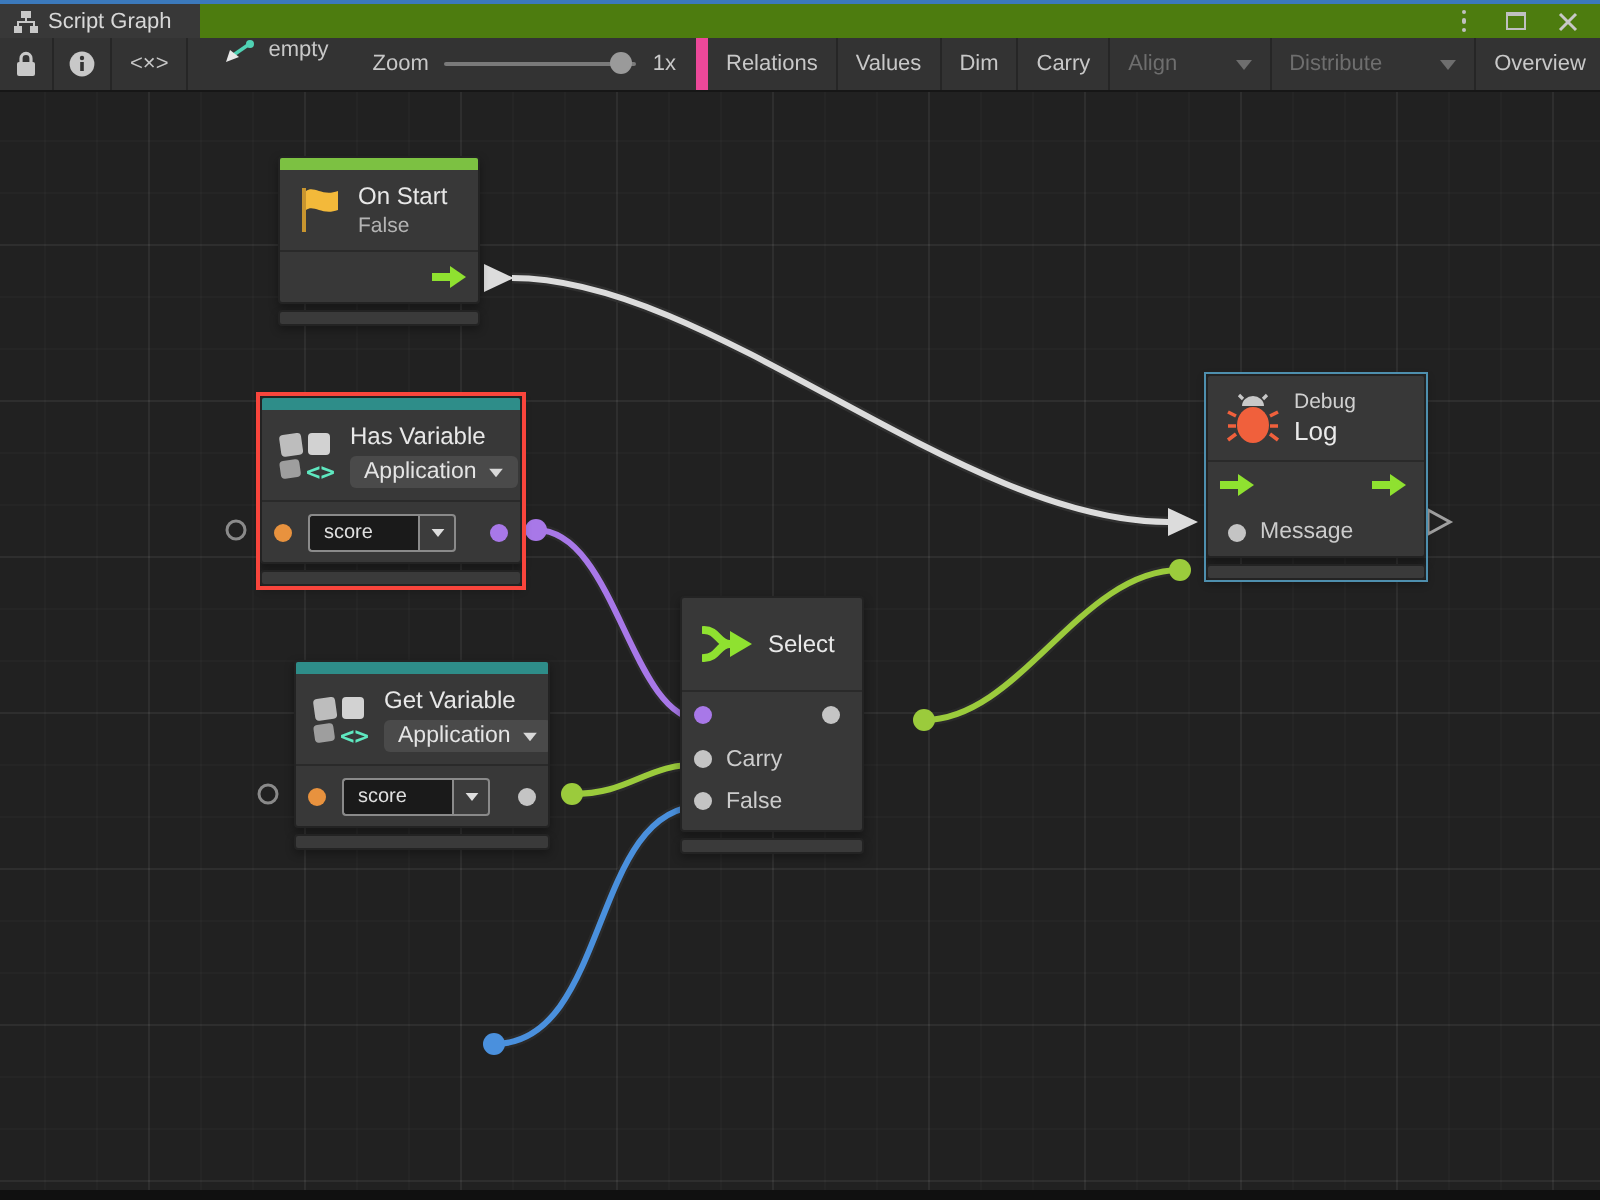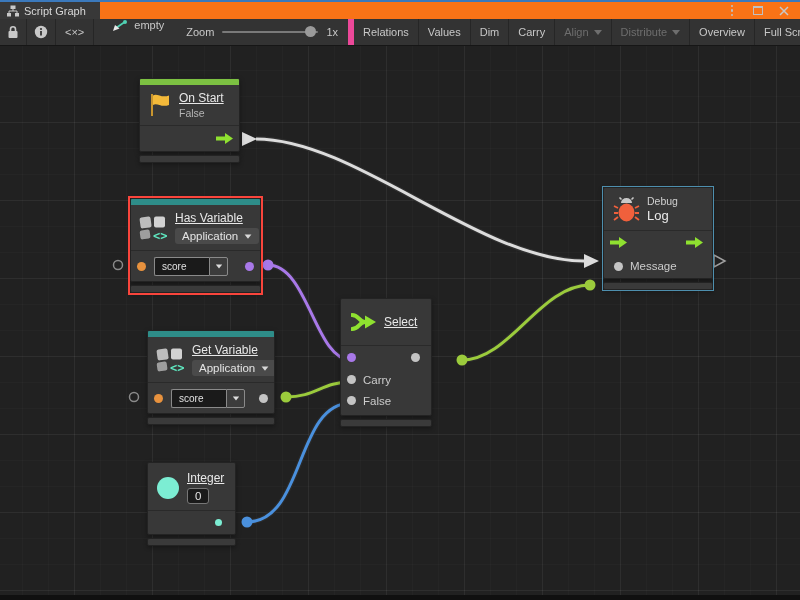--- a/index.html
+++ b/index.html
@@ -4,36 +4,36 @@
 <style>
   * { margin:0; padding:0; box-sizing:border-box; }
   html,body { width:800px; height:600px; overflow:hidden; background:#191919;
               font-family:"Liberation Sans", sans-serif; }
   .window { position:relative; width:800px; height:600px; background:#191919; }
 
   
   .top-accent { height:2px; background:#3B79BC; }
 
   
-  .tabbar { height:17px; background:#f97316; display:flex; align-items:stretch; }
+  .tabbar { height:17px; background:#4d7c0f; display:flex; align-items:stretch; }
   .tab { background:#383838; display:flex; align-items:center; gap:5px;
          padding:0 14px 0 7px; color:#D8D8D8; font-size:11px; }
   .win-controls { margin-left:auto; display:flex; align-items:center; gap:14px; padding-right:10px; }
   .wc { display:flex; align-items:center; justify-content:center; width:12px; height:12px; cursor:default; }
   .dots3 { display:flex; flex-direction:column; gap:2px; }
   .dots3 i { width:2.5px; height:2.5px; border-radius:50%; background:#C0C0C0; }
   .maxbox { width:10px; height:9px; border:1.5px solid #C0C0C0; border-top-width:2.5px; }
 
   
   .toolbar { height:27px; background:#333333; border-bottom:1px solid #161616;
              display:flex; align-items:stretch; color:#C8C8C8; font-size:11px; }
   .tbtn { display:flex; align-items:center; justify-content:center; padding:0 9px;
           border-right:1px solid #262626; cursor:default; white-space:nowrap; }
   .tbtn.icon-btn { padding:0 7px; }
-  .tbtn.disabled { color:#6E6E6E; }
+  .tbtn.disabled { color:#6E6E6E;gap:24px; }
   .caret { width:0; height:0; border-left:4px solid transparent; border-right:4px solid transparent;
            border-top:5px solid #C8C8C8; display:inline-block; margin-left:5px; }
   .tbtn.disabled .caret { border-top-color:#6E6E6E; }
   .pointer-group { display:flex; align-items:flex-start; gap:6px; padding:0 12px 0 18px; }
   .zoom-group { display:flex; align-items:center; gap:8px; padding:0 10px; }
   .slider-track { position:relative; width:96px; height:2px; background:#7A7A7A; border-radius:1px; }
   .slider-thumb { position:absolute; right:2px; top:-5px; width:11px; height:11px;
                   border-radius:50%; background:#9A9A9A; }
   .tb-right { margin-left:auto; display:flex; align-items:stretch; }
   .tb-right .tbtn:first-child { border-left:6px solid #ec4899; }
@@ -56,21 +56,21 @@
   .node-main { background:#383838; border:1px solid #232323; border-radius:2px;
                box-shadow:0 2px 5px rgba(0,0,0,0.35); overflow:hidden; }
   .node-footer { height:8px; background:#3A3A3A; border:1px solid #232323;
                  border-radius:2px; margin-top:3px; box-shadow:0 2px 4px rgba(0,0,0,0.3); }
   .sel-red   { outline:2px solid #F9453C; outline-offset:0px; }
   .hl-blue   { outline:1px solid #4E8FAE; outline-offset:0px; }
   .strip { height:6px; }
   .strip.green { background:#7CC142; }
   .strip.teal  { background:#2E8D89; }
   .nhead { display:flex; align-items:center; gap:7px; padding:6px 8px; }
-  .ntitle { color:#E8E8E8; font-size:12px;text-decoration:underline; }
+  .ntitle { color:#E8E8E8; font-size:12px; }
   .nsub   { color:#B4B4B4; font-size:10.5px; margin-top:2px; }
   .nsmall { color:#D0D0D0; font-size:10.5px; }
   .nbig   { color:#EAEAEA; font-size:13px; margin-top:1px; }
   .prow { display:flex; align-items:center; border-top:1px solid #2A2A2A; padding:0 6px; }
   .plabel { color:#CCCCCC; font-size:11.5px; margin-left:7px; }
   .flex { flex:1; }
   .dot { width:9px; height:9px; border-radius:50%; display:inline-block; flex:none; }
   .dot.orange { background:#E8923E; }
   .dot.purple { background:#A878E8; }
   .dot.light  { background:#C4C4C4; }
@@ -330,38 +330,20 @@
           <span class="plabel">Carry</span>
         </div>
         <div class="prow" style="height:21px; border-top:none; margin-bottom:4px">
           <span class="dot light"></span>
           <span class="plabel">False</span>
         </div>
       </div>
       <div class="node-footer"></div>
     </div>
 
-    <div class="node" style="left:147px; top:416px; width:89px">
-      <div class="node-main">
-        <div class="nhead" style="padding:8px 8px 6px">
-          <svg width="24" height="24" viewBox="0 0 24 24" class="flow-arrow">
-            <circle cx="12" cy="12" r="11" fill="#7CEDD3"></circle>
-          </svg>
-          <div>
-            <div class="ntitle">Integer</div>
-            <span class="valbox">0</span>
-          </div>
-        </div>
-        <div class="prow" style="height:24px">
-          <span class="flex"></span>
-          <span class="dot cyan" style="margin-right:7px"></span>
-        </div>
-      </div>
-      <div class="node-footer"></div>
-    </div>
 
     <div class="node hl-blue" style="left:603px; top:141px; width:110px">
       <div class="node-main">
         <div class="nhead" style="padding:7px 9px">
           <svg width="27" height="27" viewBox="0 0 27 27" class="flow-arrow">
             <path d="M8,7 a5.5,5 0 0 1 11,0 Z" fill="#C8C8C8"></path>
             <path d="M8.5,3.5 L6.5,1.5 M18.5,3.5 L20.5,1.5" stroke="#C8C8C8" stroke-width="1.6"></path>
             <path d="M5,12 L1,10 M5,17 H1 M5,21 L1,24 M22,12 L26,10 M22,17 H26 M22,21 L26,24" stroke="#F0603C" stroke-width="1.8"></path>
             <ellipse cx="13.5" cy="16.5" rx="8" ry="9" fill="#F0603C"></ellipse>
           </svg>

